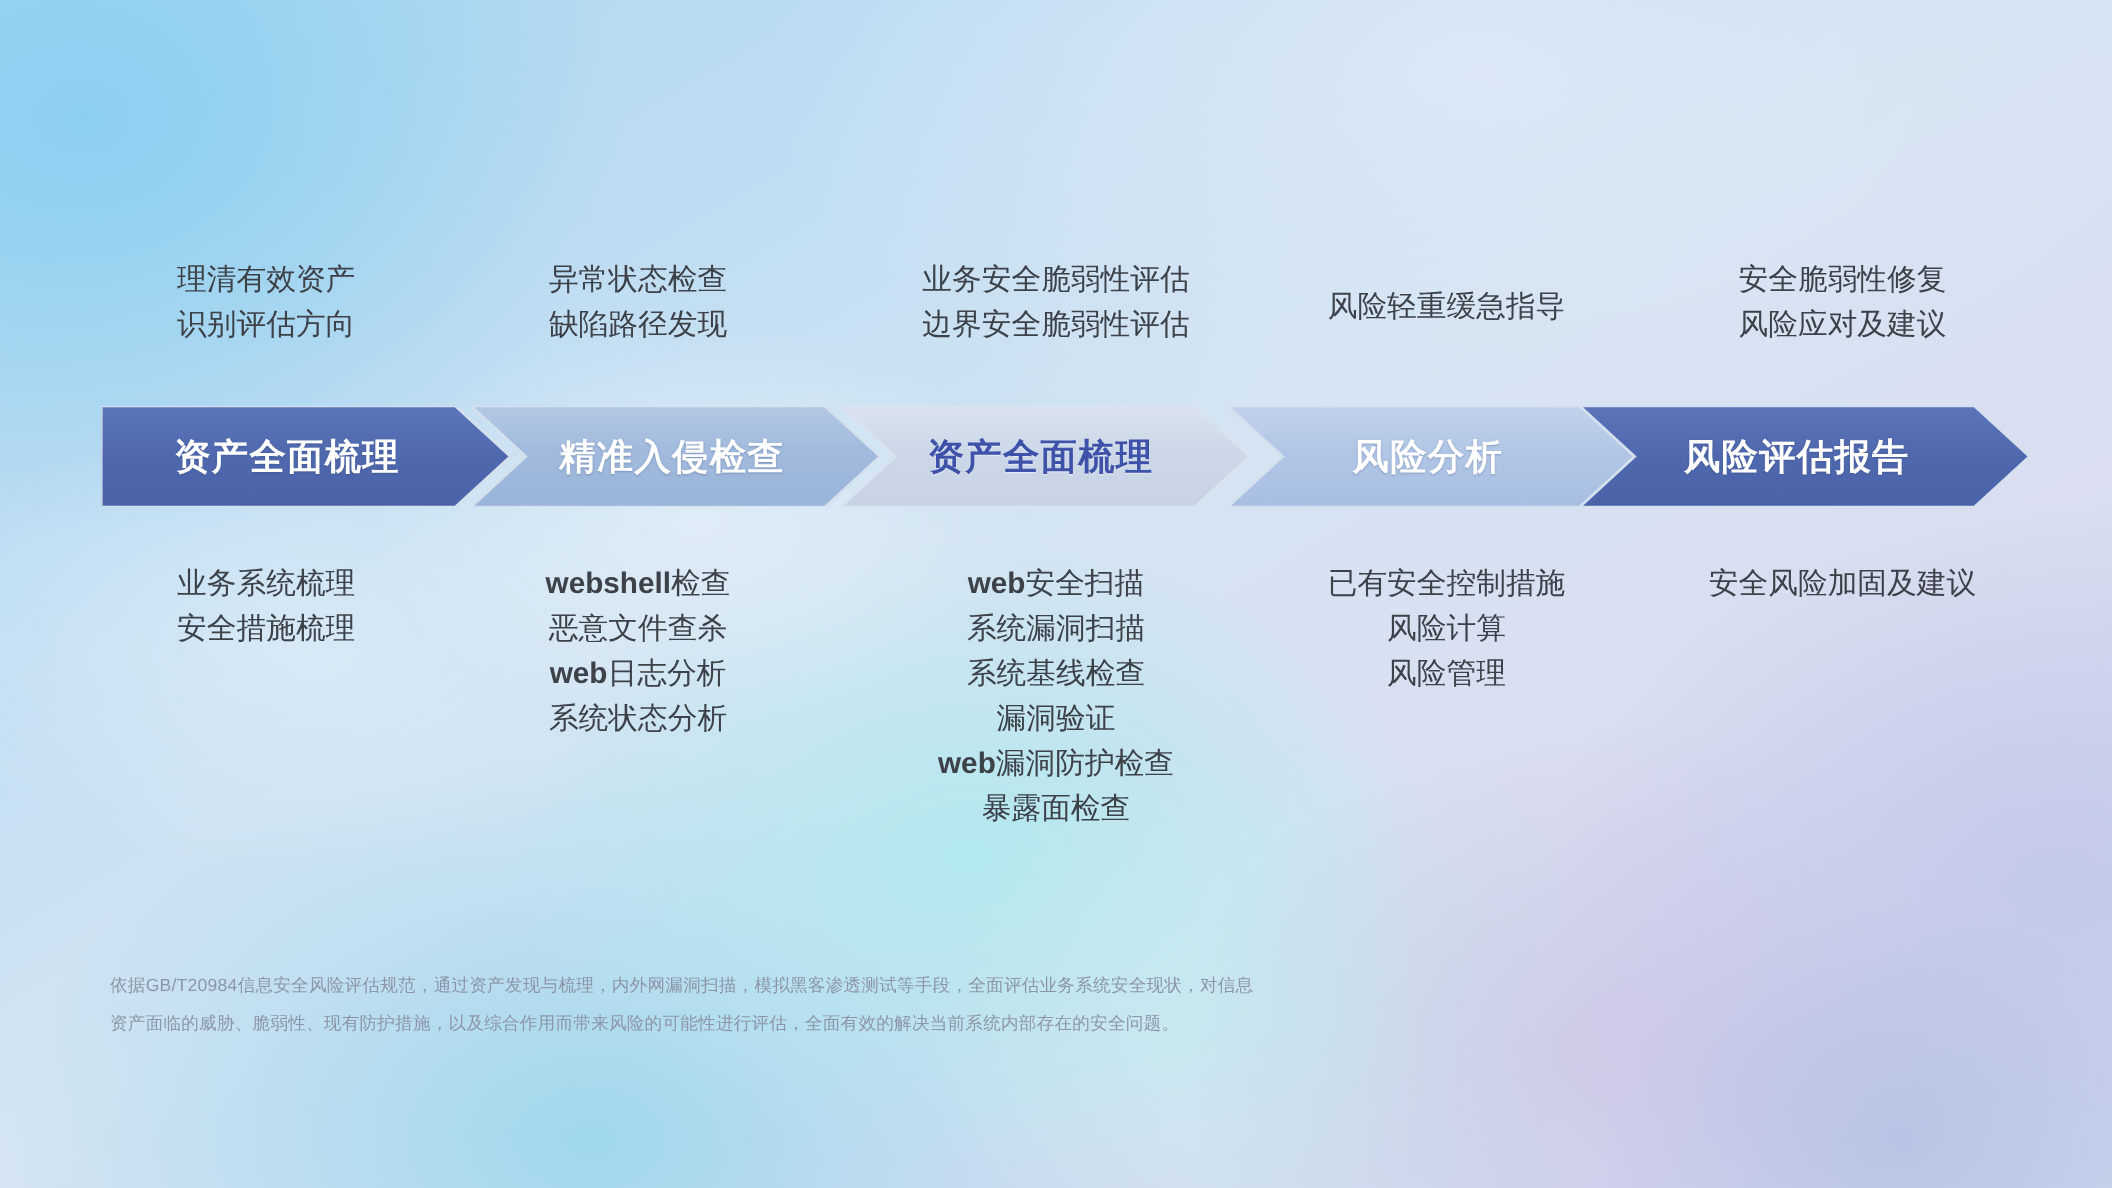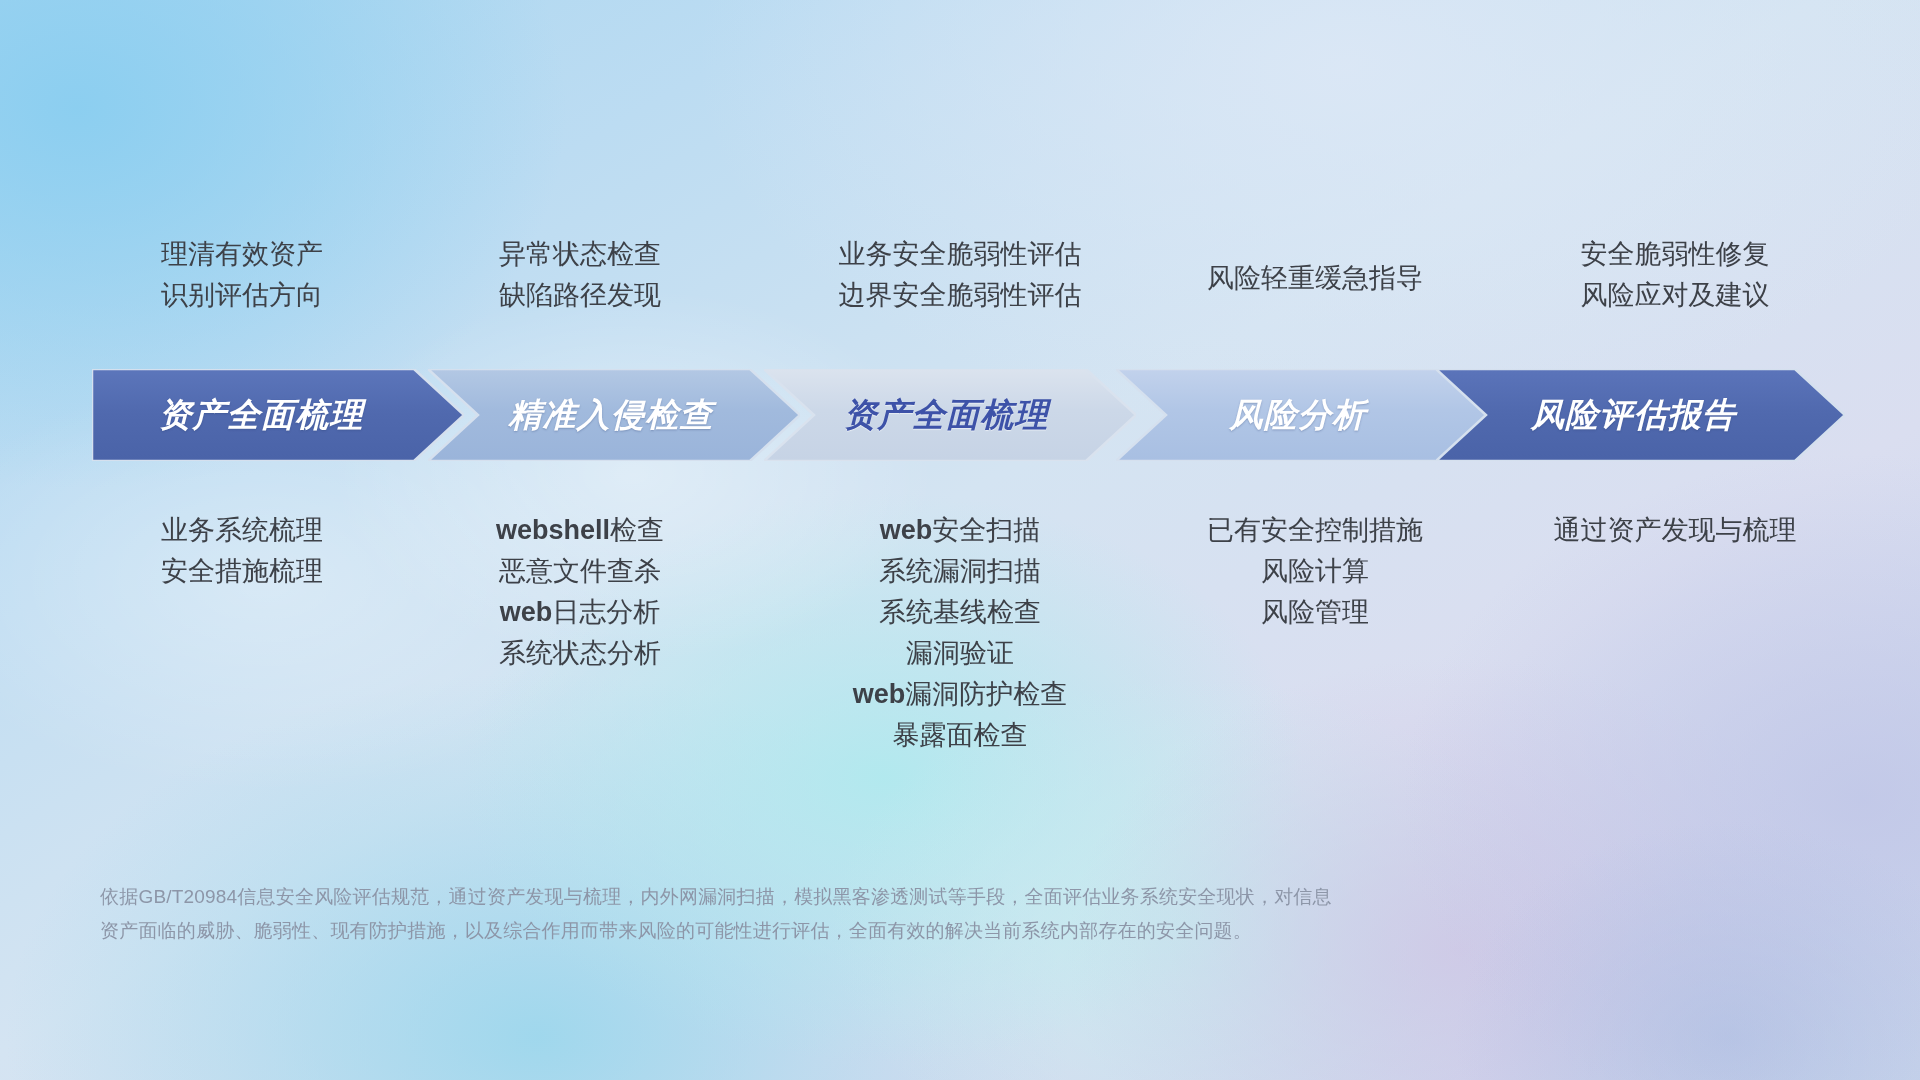--- a/index.html
+++ b/index.html
@@ -39,21 +39,21 @@
     line-height:41px;
     color:#3d4148;
     white-space:nowrap;
   }
   .item b { font-weight:700; }
 
   
   #band {
     position:absolute;
     left:92px; top:369px;
-    width:1753px; height:92px;font-style:italic;
+    width:1753px; height:92px;
   }
   .seg {
     position:absolute;
     top:0; height:92px;
     display:flex; align-items:center; justify-content:center;
   }
   .seg .shape {
     position:absolute; inset:0;
   }
   .seg .label {
@@ -65,21 +65,21 @@
     z-index:3;
   }
   .lbl-white { color:#ffffff; text-shadow:0 1px 2px rgba(40,60,110,.30); }
   .lbl-blue  { color:#3d52a8; text-shadow:0 1px 1px rgba(255,255,255,.55); }
 
   
   #note {
     position:absolute;
     left:100px; top:880px;
     width:1540px;
-    font-size:19px;
+    font-size:16px;
     line-height:34px;
     color:#8d96a8;
     letter-spacing:.2px;
   }
   #note .line { display:block; white-space:nowrap; }
 </style>
 </head>
 <body>
 
 <div id="bg">
@@ -216,21 +216,21 @@
     <div class="item">暴露面检查</div>
   </div>
 
   <div class="col below" style="left:1155px; top:510px; width:320px;">
     <div class="item">已有安全控制措施</div>
     <div class="item">风险计算</div>
     <div class="item">风险管理</div>
   </div>
 
   <div class="col below" style="left:1505px; top:510px; width:340px;">
-    <div class="item">通过资产发现与梳理</div>
+    <div class="item">安全风险加固及建议</div>
   </div>
 
   <div id="note">
     <span class="line">依据GB/T20984信息安全风险评估规范，通过资产发现与梳理，内外网漏洞扫描，模拟黑客渗透测试等手段，全面评估业务系统安全现状，对信息</span>
     <span class="line">资产面临的威胁、脆弱性、现有防护措施，以及综合作用而带来风险的可能性进行评估，全面有效的解决当前系统内部存在的安全问题。</span>
   </div>
 
 </div>
 
 </body></html>

